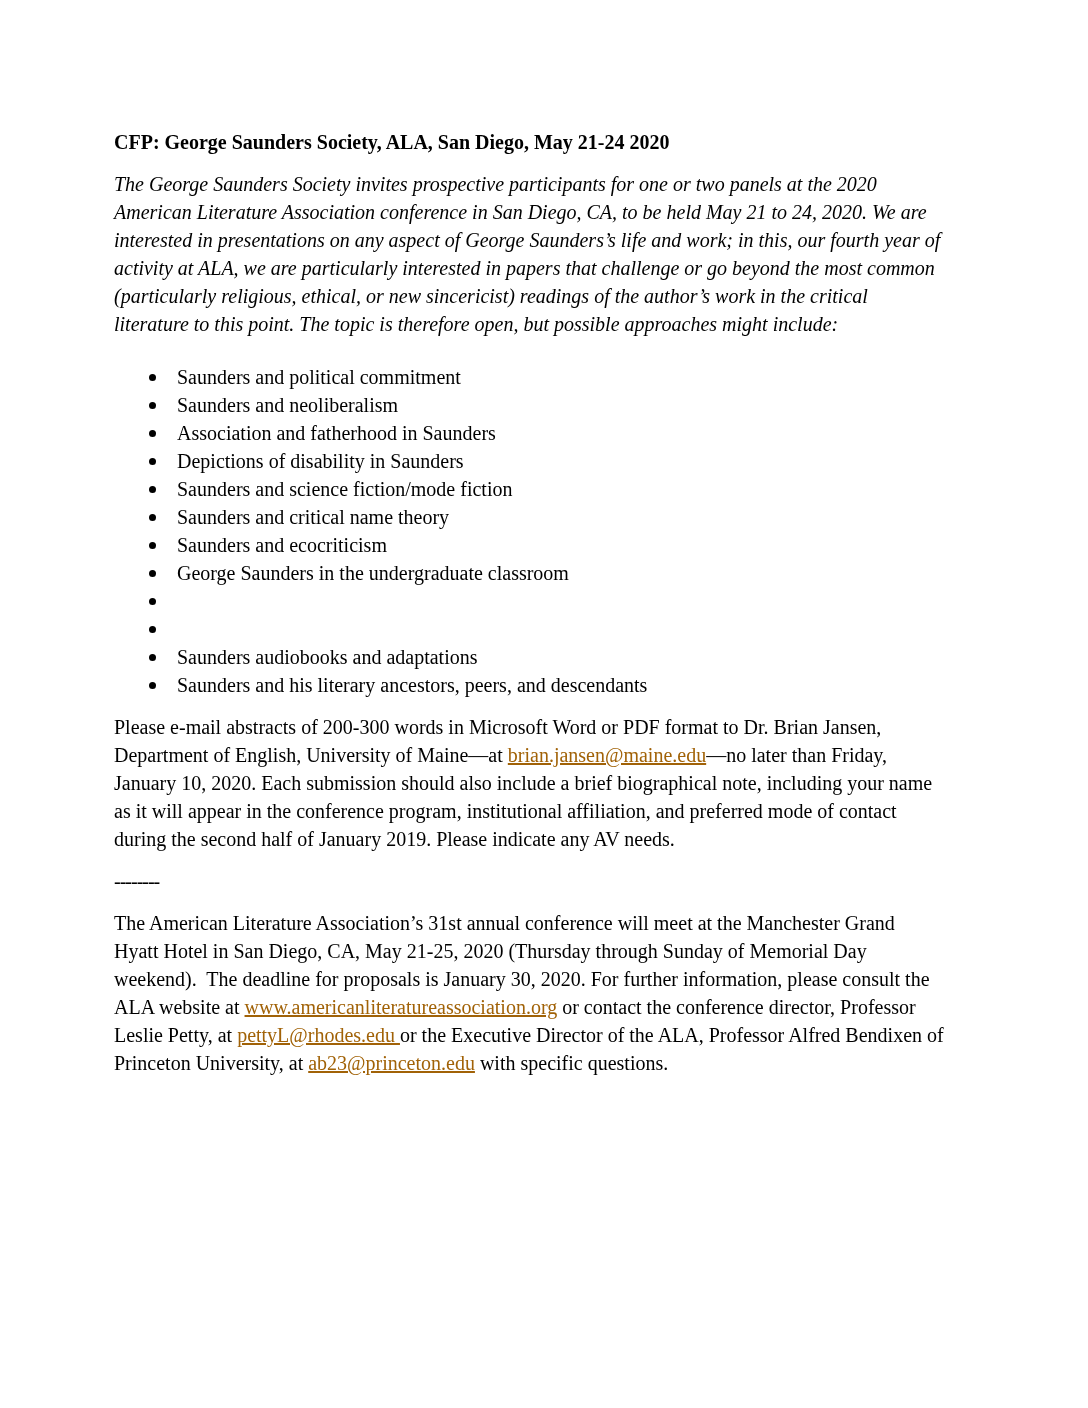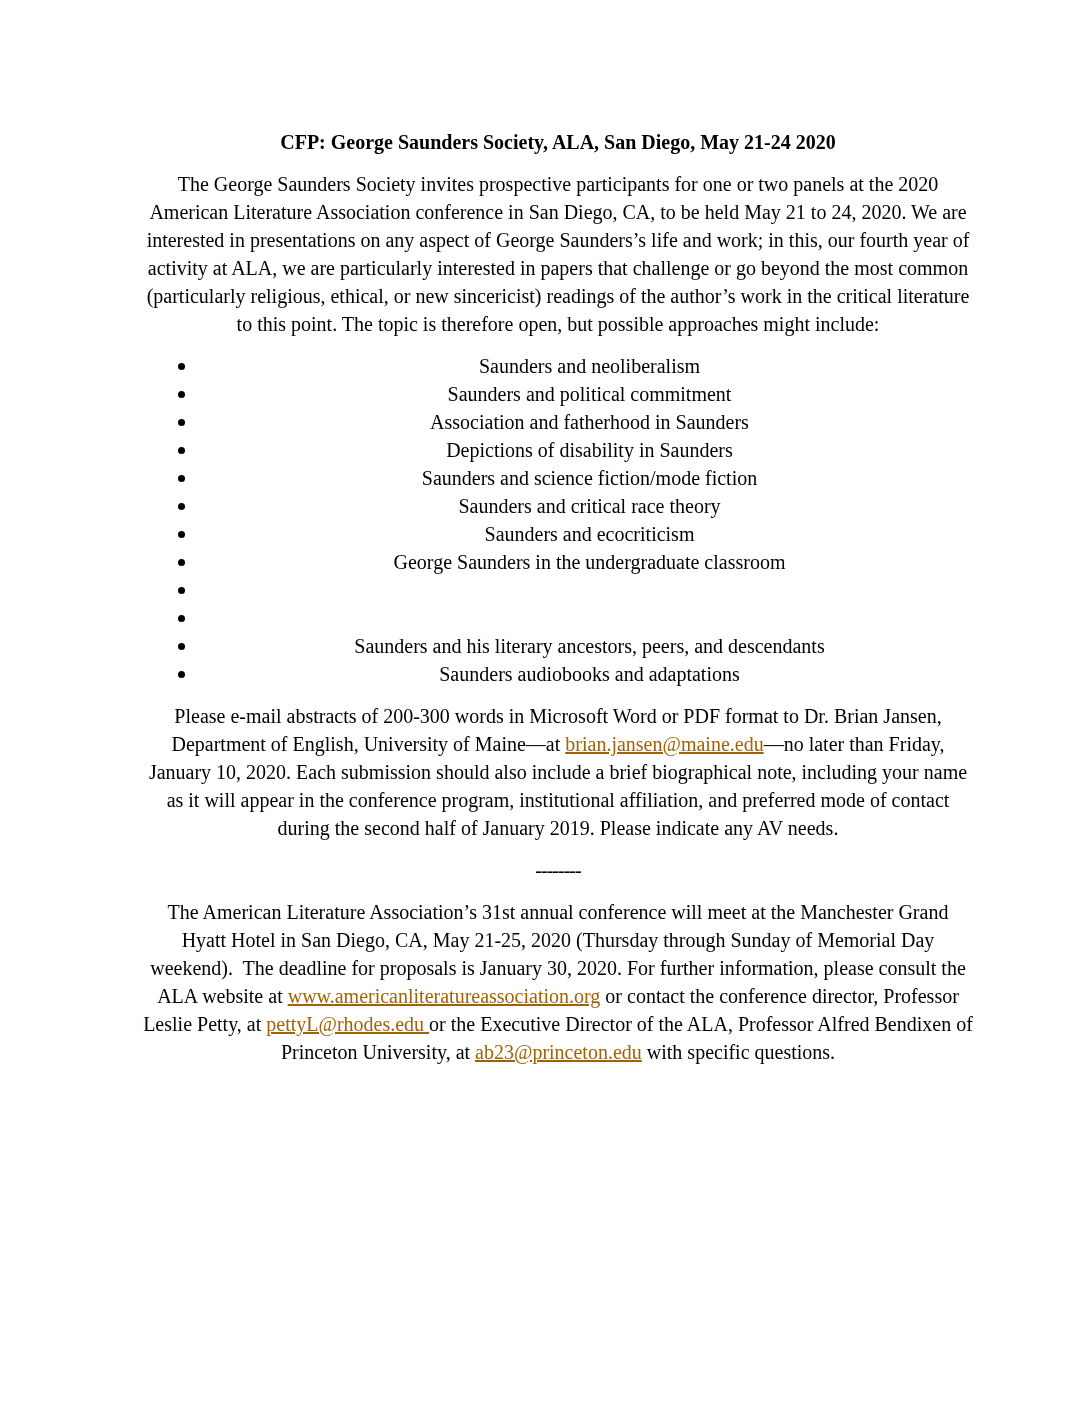--- a/index.html
+++ b/index.html
@@ -10,38 +10,38 @@
     body {
       width: 1088px;
       height: 1408px;
       position: relative;
       overflow: hidden;
       font-family: "Liberation Serif", "DejaVu Serif", serif;
       color: #000000;
     }
     .page {
       position: absolute;
-      left: 143px;
+      left: 114px;
       top: 128px;
       width: 830px;
       font-size: 20px;
       line-height: 28px;
-      text-align: center;
     }
     .title {
       font-weight: bold;
       font-size: 20px;
       line-height: 28px;
       margin: 0 0 14px 0;
     }
     p {
       margin: 0;
     }
     .para1 {
-      margin-bottom: 14px;
+      margin-bottom: 25px;
+      font-style: italic;
     }
     ul.topics {
       list-style: none;
       margin: 0 0 14px 0;
       padding: 0;
     }
     ul.topics li {
       position: relative;
       padding-left: 63px;
       line-height: 28px;
@@ -70,32 +70,32 @@
   </style>
 </head>
 <body>
 
 <div class="page">
   <p class="title">CFP: George Saunders Society, ALA, San Diego, May 21-24 2020</p>
 
   <p class="para1">The George Saunders Society invites prospective participants for one or two panels at the 2020 American Literature Association conference in San Diego, CA, to be held May 21 to 24, 2020. We are interested in presentations on any aspect of George Saunders’s life and work; in this, our fourth year of activity at ALA, we are particularly interested in papers that challenge or go beyond the most common (particularly religious, ethical, or new sincericist) readings of the author’s work in the critical literature to this point. The topic is therefore open, but possible approaches might include:</p>
 
   <ul class="topics">
+    <li><span class="bullet"></span><span>Saunders and political commitment</span></li>
     <li><span class="bullet"></span><span>Saunders and neoliberalism</span></li>
-    <li><span class="bullet"></span><span>Saunders and political commitment</span></li>
     <li><span class="bullet"></span><span>Association and fatherhood in Saunders</span></li>
     <li><span class="bullet"></span><span>Depictions of disability in Saunders</span></li>
     <li><span class="bullet"></span><span>Saunders and science fiction/mode fiction</span></li>
-    <li><span class="bullet"></span><span>Saunders and critical race theory</span></li>
+    <li><span class="bullet"></span><span>Saunders and critical name theory</span></li>
     <li><span class="bullet"></span><span>Saunders and ecocriticism</span></li>
     <li><span class="bullet"></span><span>George Saunders in the undergraduate classroom</span></li>
     <li><span class="bullet"></span></li>
     <li><span class="bullet"></span></li>
+    <li><span class="bullet"></span><span>Saunders audiobooks and adaptations</span></li>
     <li><span class="bullet"></span><span>Saunders and his literary ancestors, peers, and descendants</span></li>
-    <li><span class="bullet"></span><span>Saunders audiobooks and adaptations</span></li>
   </ul>
 
   <p class="para2"><span>Please e-mail abstracts of 200-300 words in Microsoft Word or PDF format to Dr. Brian Jansen, Department of English, University of Maine—at </span><a class="link" href="#">brian.jansen@maine.edu</a><span>—no later than Friday, January 10, 2020. Each submission should also include a brief biographical note, including your name as it will appear in the conference program, institutional affiliation, and preferred mode of contact during the second half of January 2019. Please indicate any AV needs.</span></p>
 
   <p class="divider">--------</p>
 
   <p class="para3"><span>The American Literature Association’s 31st annual conference will meet at the Manchester Grand Hyatt Hotel in San Diego, CA, May 21-25, 2020 (Thursday through Sunday of Memorial Day weekend).&nbsp; The deadline for proposals is January 30, 2020. For further information, please consult the ALA website at </span><a class="link" href="#">www.americanliteratureassociation.org</a><span> or contact the conference director, Professor Leslie Petty, at </span><a class="link" href="#">pettyL@rhodes.edu </a><span>or the Executive Director of the ALA, Professor Alfred Bendixen of Princeton University, at </span><a class="link" href="#">ab23@princeton.edu</a><span> with specific questions.</span></p>
 </div>
 
 </body></html>

